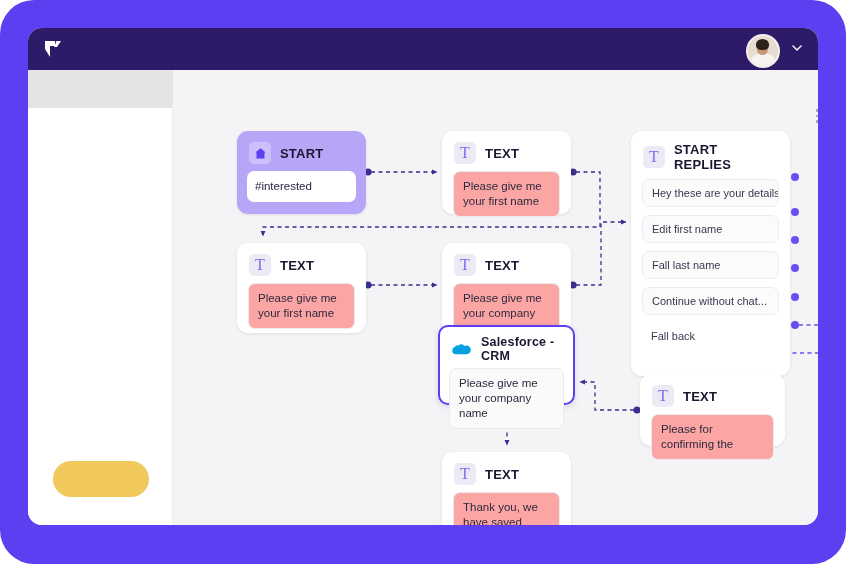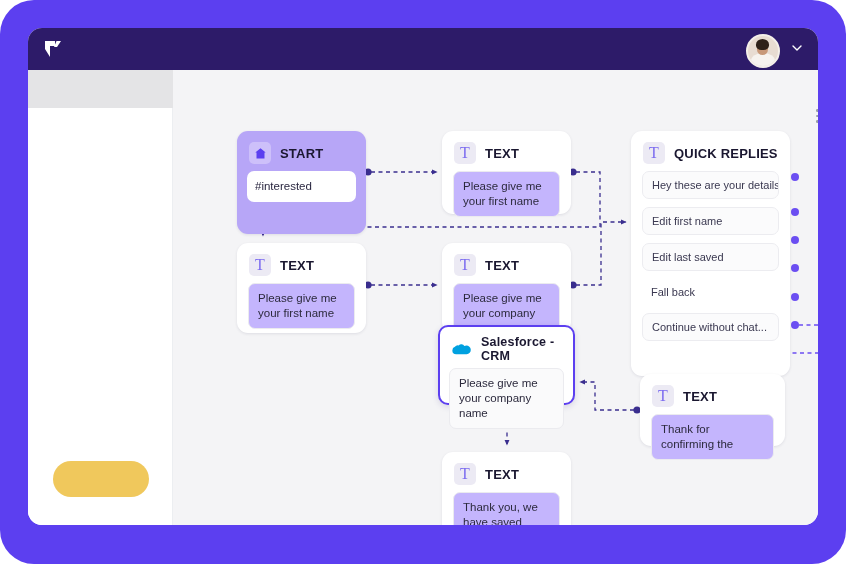--- a/index.html
+++ b/index.html
@@ -153,33 +153,33 @@
   }
   .ic-text {
     background: #eceaf4;
     color: #7d6df0;
     font-family: "Liberation Serif", serif;
     font-size: 16px;
     line-height: 1;
   }
   .field {
     margin: 0 11px 12px 11px;
-    background: #c4b5fd;
+    background: #fca5a5;
     border: 1px solid #ebebef;
     border-radius: 7px;
     padding: 7px 9px;
     font-size: 11.5px;
     line-height: 15px;
     color: #2c2a3d;
   }
 
   
   #n-start {
     left: 64px; top: 61px;
-    width: 129px; height: 103px;
+    width: 129px; height: 83px;
     background: #b7a6f7;
     border-radius: 11px;
   }
   #n-start .ic-home {
     background: #cdc0fa;
   }
   #n-start .field {
     background: #ffffff;
     border: none;
     margin: 0 10px;
@@ -360,47 +360,47 @@
         <div class="node-head">
           <span class="ic ic-text">T</span>
           <span class="node-title">TEXT</span>
         </div>
         <div class="field">Please give me your company name</div>
       </div>
 
       <div class="node" id="n-qr">
         <div class="node-head">
           <span class="ic ic-text">T</span>
-          <span class="node-title">QUICK REPLIES</span>
+          <span class="node-title">START REPLIES</span>
         </div>
         <div class="qr-item first">Hey these are your details....</div>
         <div class="qr-item">Edit first name</div>
-        <div class="qr-item">Edit last saved</div>
+        <div class="qr-item">Fall last name</div>
+        <div class="qr-item">Continue without chat...</div>
         <div class="qr-item plain">Fall back</div>
-        <div class="qr-item">Continue without chat...</div>
       </div>
 
       <div class="node" id="n-sf">
         <div class="node-head">
           <span class="ic">
             <svg width="20" height="15" viewBox="0 0 24 17">
               <path d="M9.2 3.6a4.4 4.4 0 0 1 6.9.7 5.3 5.3 0 0 1 2.2-.5 5.2 5.2 0 0 1 .5 10.4H6.1A4.6 4.6 0 0 1 1.6 9.6a4.6 4.6 0 0 1 3.1-4.3 4.3 4.3 0 0 1 4.5-1.7z" fill="#00a1e0"></path>
             </svg>
           </span>
           <span class="node-title">Salesforce - CRM</span>
         </div>
         <div class="field">Please give me your company name</div>
       </div>
 
       <div class="node" id="n-t4">
         <div class="node-head">
           <span class="ic ic-text">T</span>
           <span class="node-title">TEXT</span>
         </div>
-        <div class="field">Thank for confirming the</div>
+        <div class="field">Please for confirming the</div>
       </div>
 
       <div class="node" id="n-t5">
         <div class="node-head">
           <span class="ic ic-text">T</span>
           <span class="node-title">TEXT</span>
         </div>
         <div class="field">Thank you, we have saved your....</div>
       </div>
 

